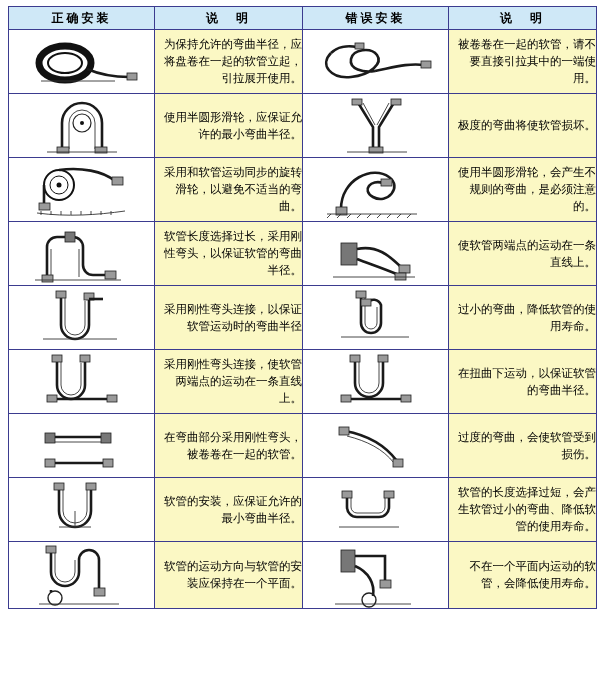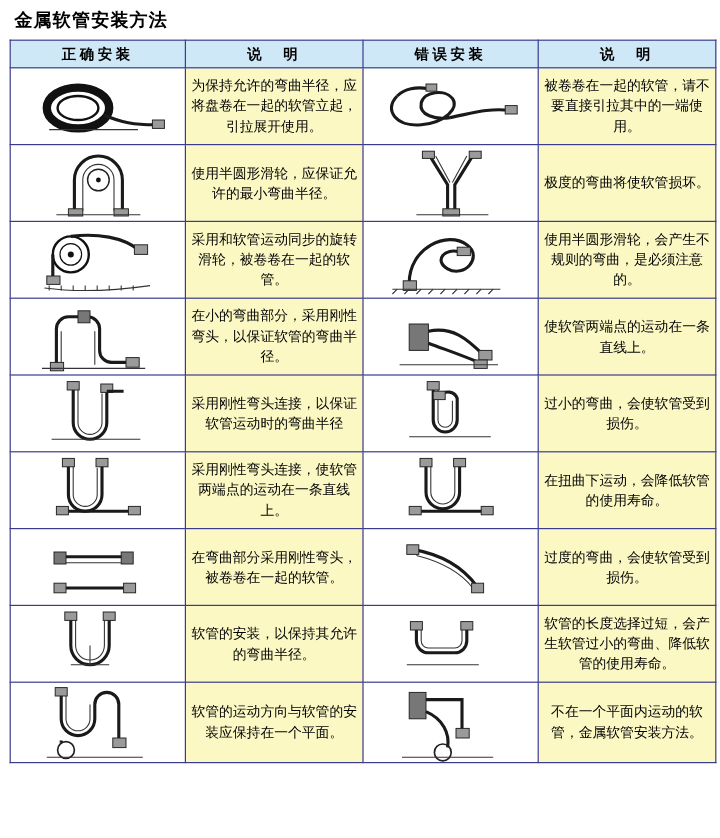--- a/index.html
+++ b/index.html
@@ -52,39 +52,38 @@
   td.img-cell {
     background: #ffffff;
     text-align: center;
     height: 63px;
   }
   td.txt-cell {
     background: #fbf8c4;
     font-size: 11.5px;
     line-height: 17px;
     padding: 5px 7px;
-    text-align: center;
+    text-align: right;
   }
   .svg-wrap {
     display: block;
     margin: 0 auto;
   }
   svg { display: block; margin: 0 auto; }
   .ln2 { fill: none; stroke: #1a1a1a; stroke-width: 2.6; }
   .lnthin { fill: none; stroke: #333; stroke-width: 0.9; }
   .blk { fill: #111; }
   .gry { fill: #9a9a9a; stroke: #222; stroke-width: 0.8; }
   .hatch { fill: #777; stroke: #222; stroke-width: 0.8; }
 </style>
 </head>
 <body>
 
 <div class="page">
 
-  <div class="page-title">金属软管安装方法</div>
 
   <table class="hose-table">
     <thead>
       <tr>
         <th class="col-img">正确安装</th>
         <th class="col-txt">说　明</th>
         <th class="col-img">错误安装</th>
         <th class="col-txt">说　明</th>
       </tr>
     </thead>
@@ -148,21 +147,21 @@
             <circle cx="42" cy="24" r="9" fill="none" stroke="#111" stroke-width="1"></circle>
             <circle cx="42" cy="24" r="2.5" class="blk"></circle>
             <path class="ln2" d="M42 9 C 64 6, 86 10, 98 20"></path>
             <path class="ln2" d="M27 24 L 27 44"></path>
             <rect x="22" y="42" width="11" height="7" class="gry"></rect>
             <rect x="95" y="16" width="11" height="8" class="gry"></rect>
             <path class="lnthin" d="M20 52 C 50 56, 80 54, 108 50"></path>
             <path class="lnthin" d="M24 50 L24 54 M34 50 L34 54 M44 50 L44 54 M54 50 L54 54 M64 50 L64 54 M74 50 L74 54 M84 50 L84 54 M94 50 L94 54"></path>
           </svg>
         </td>
-        <td class="txt-cell">采用和软管运动同步的旋转滑轮，被卷卷在一起的软管。</td>
+        <td class="txt-cell">采用和软管运动同步的旋转滑轮，以避免不适当的弯曲。</td>
         <td class="img-cell">
           <svg class="svg-wrap" width="130" height="58" viewBox="0 0 130 58" aria-hidden="true">
             <path class="ln2" d="M30 48 C 30 18, 62 4, 78 16 C 92 26, 76 44, 62 36 C 50 29, 60 18, 72 22"></path>
             <rect x="25" y="46" width="11" height="8" class="gry"></rect>
             <rect x="70" y="18" width="11" height="7" class="gry"></rect>
             <path class="lnthin" d="M16 53 L106 53"></path>
             <path class="lnthin" d="M20 53 L16 57 M30 53 L26 57 M40 53 L36 57 M50 53 L46 57 M60 53 L56 57 M70 53 L66 57 M80 53 L76 57 M90 53 L86 57 M100 53 L96 57"></path>
           </svg>
         </td>
         <td class="txt-cell">使用半圆形滑轮，会产生不规则的弯曲，是必须注意的。</td>
@@ -172,21 +171,21 @@
         <td class="img-cell">
           <svg class="svg-wrap" width="130" height="58" viewBox="0 0 130 58" aria-hidden="true">
             <path class="ln2" d="M30 52 L30 22 A10 10 0 0 1 40 12 L56 12 A10 10 0 0 1 66 22 L66 40 A10 10 0 0 0 76 50 L92 50"></path>
             <path class="lnthin" d="M34 52 L34 24 M62 52 L62 24"></path>
             <rect x="25" y="50" width="11" height="7" class="gry"></rect>
             <rect x="88" y="46" width="11" height="8" class="gry"></rect>
             <rect x="48" y="7" width="10" height="10" class="hatch"></rect>
             <path class="lnthin" d="M18 55 L104 55"></path>
           </svg>
         </td>
-        <td class="txt-cell">在小的弯曲部分，采用刚性弯头，以保证软管的弯曲半径。</td>
+        <td class="txt-cell">软管长度选择过长，采用刚性弯头，以保证软管的弯曲半径。</td>
         <td class="img-cell">
           <svg class="svg-wrap" width="130" height="58" viewBox="0 0 130 58" aria-hidden="true">
             <rect x="30" y="18" width="16" height="22" class="hatch"></rect>
             <path class="ln2" d="M46 24 C 66 20, 78 30, 92 44"></path>
             <path class="ln2" d="M46 34 C 62 40, 74 44, 88 50"></path>
             <rect x="88" y="40" width="11" height="8" class="gry"></rect>
             <rect x="84" y="48" width="11" height="7" class="gry"></rect>
             <path class="lnthin" d="M22 52 L104 52"></path>
           </svg>
         </td>
@@ -207,21 +206,21 @@
         <td class="txt-cell">采用刚性弯头连接，以保证软管运动时的弯曲半径</td>
         <td class="img-cell">
           <svg class="svg-wrap" width="130" height="58" viewBox="0 0 130 58" aria-hidden="true">
             <path class="ln2" d="M50 6 L50 34 A10 10 0 0 0 70 34 L70 16 A8 8 0 0 0 56 14"></path>
             <path class="lnthin" d="M54 8 L54 34 A6 6 0 0 0 66 34 L66 18"></path>
             <rect x="45" y="2" width="10" height="7" class="gry"></rect>
             <rect x="50" y="10" width="10" height="7" class="gry"></rect>
             <path class="lnthin" d="M30 48 L98 48"></path>
           </svg>
         </td>
-        <td class="txt-cell">过小的弯曲，会使软管受到损伤。</td>
+        <td class="txt-cell">过小的弯曲，降低软管的使用寿命。</td>
       </tr>
 
       <tr>
         <td class="img-cell">
           <svg class="svg-wrap" width="130" height="58" viewBox="0 0 130 58" aria-hidden="true">
             <path class="ln2" d="M40 6 L40 32 A14 14 0 0 0 68 32 L68 8"></path>
             <path class="lnthin" d="M44 8 L44 32 A10 10 0 0 0 64 32 L64 10"></path>
             <rect x="35" y="2" width="10" height="7" class="gry"></rect>
             <rect x="63" y="2" width="10" height="7" class="gry"></rect>
             <path class="ln2" d="M36 46 L92 46"></path>
@@ -234,21 +233,21 @@
           <svg class="svg-wrap" width="130" height="58" viewBox="0 0 130 58" aria-hidden="true">
             <path class="ln2" d="M44 6 L44 30 A14 14 0 0 0 72 30 L72 6"></path>
             <path class="lnthin" d="M48 8 L48 30 A10 10 0 0 0 68 30 L68 8"></path>
             <rect x="39" y="2" width="10" height="7" class="gry"></rect>
             <rect x="67" y="2" width="10" height="7" class="gry"></rect>
             <path class="ln2" d="M36 46 L92 46"></path>
             <rect x="30" y="42" width="10" height="7" class="gry"></rect>
             <rect x="90" y="42" width="10" height="7" class="gry"></rect>
           </svg>
         </td>
-        <td class="txt-cell">在扭曲下运动，会降低软管的使用寿命。</td>
+        <td class="txt-cell">在扭曲下运动，以保证软管的弯曲半径。</td>
       </tr>
 
       <tr>
         <td class="img-cell">
           <svg class="svg-wrap" width="130" height="58" viewBox="0 0 130 58" aria-hidden="true">
             <path class="ln2" d="M34 20 L86 20"></path>
             <path class="lnthin" d="M36 25 L84 25"></path>
             <rect x="28" y="16" width="10" height="10" class="hatch"></rect>
             <rect x="84" y="16" width="10" height="10" class="hatch"></rect>
             <path class="ln2" d="M34 46 L86 46"></path>
@@ -271,21 +270,21 @@
       <tr>
         <td class="img-cell">
           <svg class="svg-wrap" width="130" height="58" viewBox="0 0 130 58" aria-hidden="true">
             <path class="ln2" d="M42 6 L42 30 A16 16 0 0 0 74 30 L74 6"></path>
             <path class="lnthin" d="M46 8 L46 30 A12 12 0 0 0 70 30 L70 8"></path>
             <rect x="37" y="2" width="10" height="7" class="gry"></rect>
             <rect x="69" y="2" width="10" height="7" class="gry"></rect>
             <path class="lnthin" d="M58 30 L58 46 M42 46 L74 46"></path>
           </svg>
         </td>
-        <td class="txt-cell">软管的安装，以保持其允许的弯曲半径。</td>
+        <td class="txt-cell">软管的安装，应保证允许的最小弯曲半径。</td>
         <td class="img-cell">
           <svg class="svg-wrap" width="130" height="58" viewBox="0 0 130 58" aria-hidden="true">
             <path class="ln2" d="M36 14 L36 26 A10 10 0 0 0 46 36 L68 36 A10 10 0 0 0 78 26 L78 14"></path>
             <path class="lnthin" d="M40 16 L40 26 A6 6 0 0 0 46 32 L68 32 A6 6 0 0 0 74 26 L74 16"></path>
             <rect x="31" y="10" width="10" height="7" class="gry"></rect>
             <rect x="73" y="10" width="10" height="7" class="gry"></rect>
             <path class="lnthin" d="M28 46 L88 46"></path>
           </svg>
         </td>
         <td class="txt-cell">软管的长度选择过短，会产生软管过小的弯曲、降低软管的使用寿命。</td>
@@ -307,18 +306,18 @@
         <td class="img-cell">
           <svg class="svg-wrap" width="130" height="66" viewBox="0 0 130 66" aria-hidden="true">
             <rect x="30" y="8" width="14" height="22" class="hatch"></rect>
             <path class="ln2" d="M44 14 L74 14 L74 40"></path>
             <path class="ln2" d="M44 24 C 58 30, 64 42, 62 54"></path>
             <circle cx="58" cy="58" r="7" fill="none" stroke="#222" stroke-width="1.4"></circle>
             <rect x="69" y="38" width="11" height="8" class="gry"></rect>
             <path class="lnthin" d="M24 62 L100 62"></path>
           </svg>
         </td>
-        <td class="txt-cell">不在一个平面内运动的软管，金属软管安装方法。</td>
+        <td class="txt-cell">不在一个平面内运动的软管，会降低使用寿命。</td>
       </tr>
 
     </tbody>
   </table>
 </div>
 
 </body></html>

